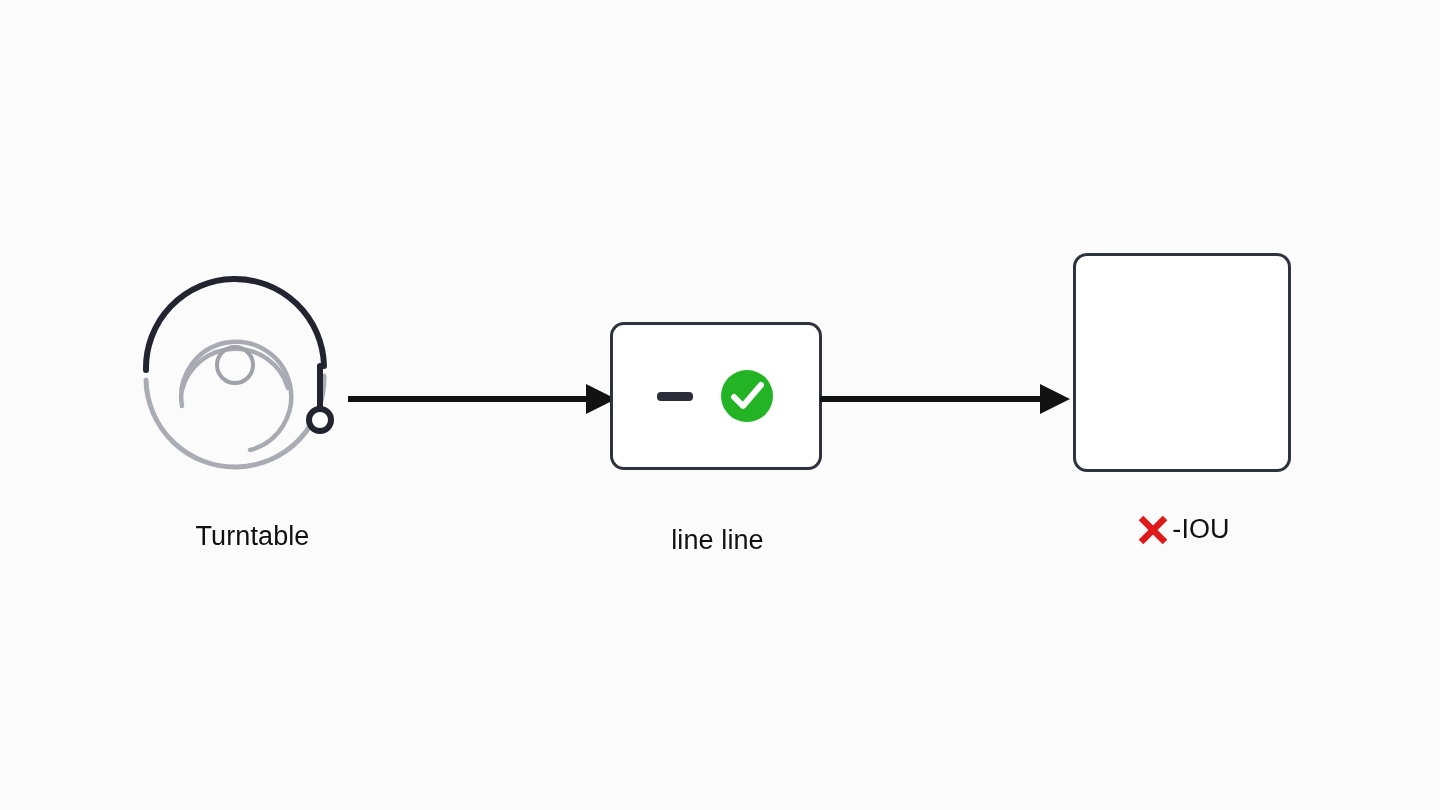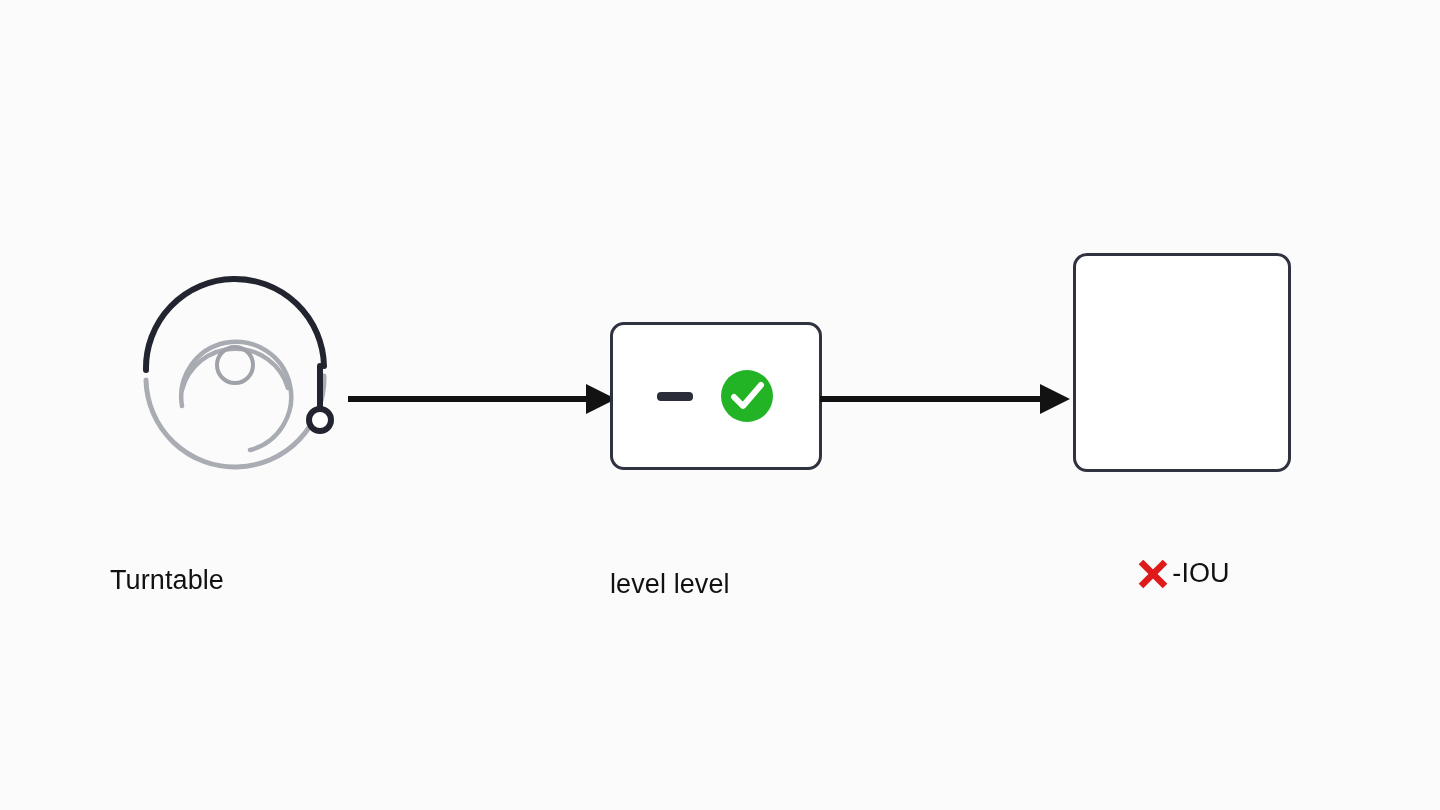--- a/index.html
+++ b/index.html
@@ -85,27 +85,27 @@
     position: absolute;
     left: 0; top: 0;
     width: 218px;
     height: 219px;
   }
 
   
   .label {
     position: absolute;
     width: 100%;
+    text-align: center;
     color: #111111;
     font-size: 27px;
     font-weight: 400;
     line-height: 43px;
     letter-spacing: 0.1px;
     white-space: nowrap;
-    margin-top: 44px;
   }
   #turntable-label {
     top: 275px;
     left: 0;
   }
   #switch-label {
     top: 197px;
     left: 0;
   }
   #output-label {
@@ -179,21 +179,21 @@
   <div class="node" id="switch-node">
 
     <div class="box" id="switch-box">
       <div id="switch-dash"></div>
       <svg id="switch-check" viewBox="0 0 56 56">
         <circle cx="28" cy="28" r="26" fill="#22b424"></circle>
         <path d="M 15 29 L 24 38 L 42 17" fill="none" stroke="#ffffff" stroke-width="6" stroke-linecap="round" stroke-linejoin="round"></path>
       </svg>
     </div>
 
-    <div class="label" id="switch-label">level level</div>
+    <div class="label" id="switch-label">line line</div>
   </div>
 
   <svg class="connector" id="connector-2" viewBox="0 0 250 40">
     <line x1="0" y1="20" x2="222" y2="20" stroke="#121212" stroke-width="6"></line>
     <polygon points="220,5 250,20 220,35" fill="#121212"></polygon>
   </svg>
 
   <div class="node" id="output-node">
 
     <div class="box" id="output-box"></div>

